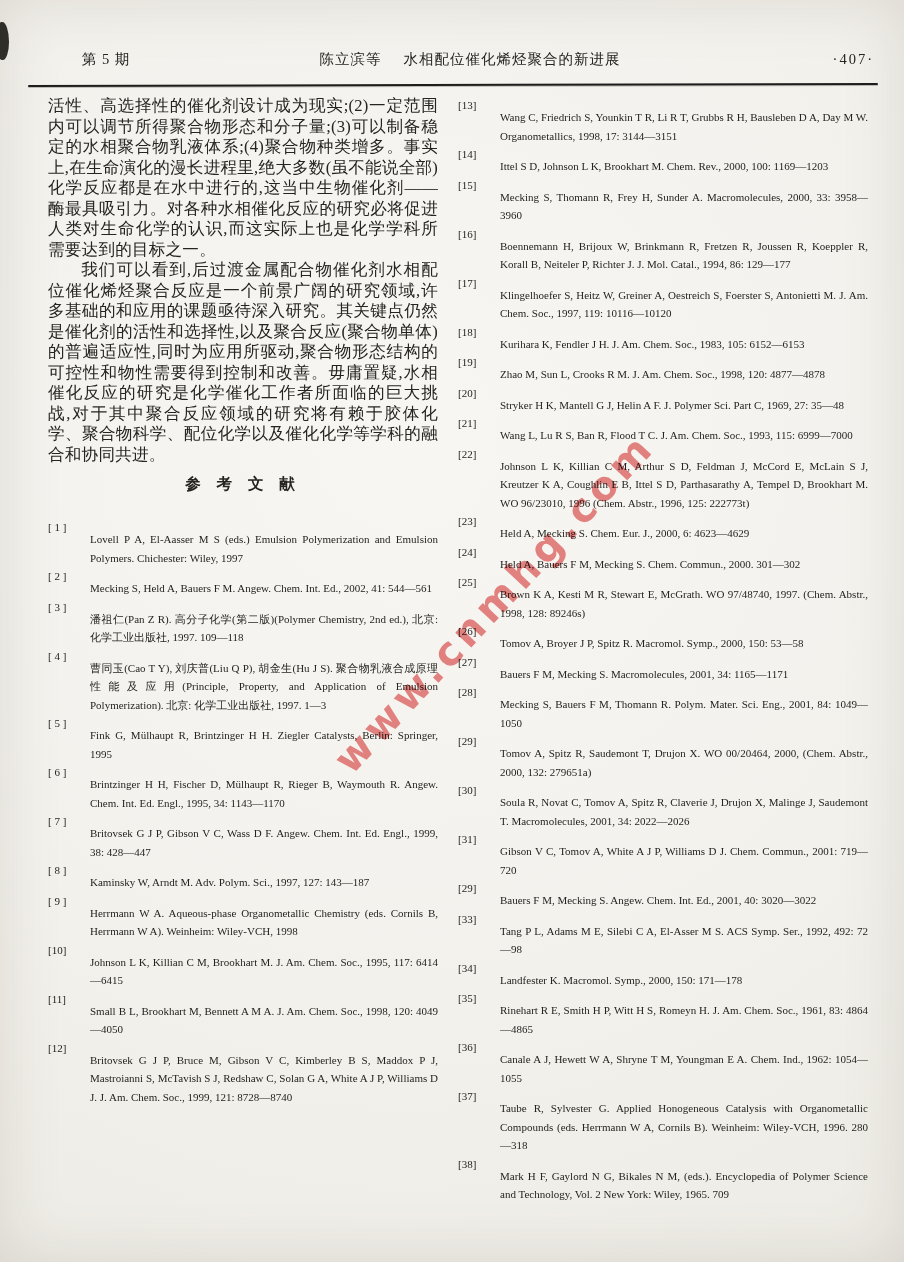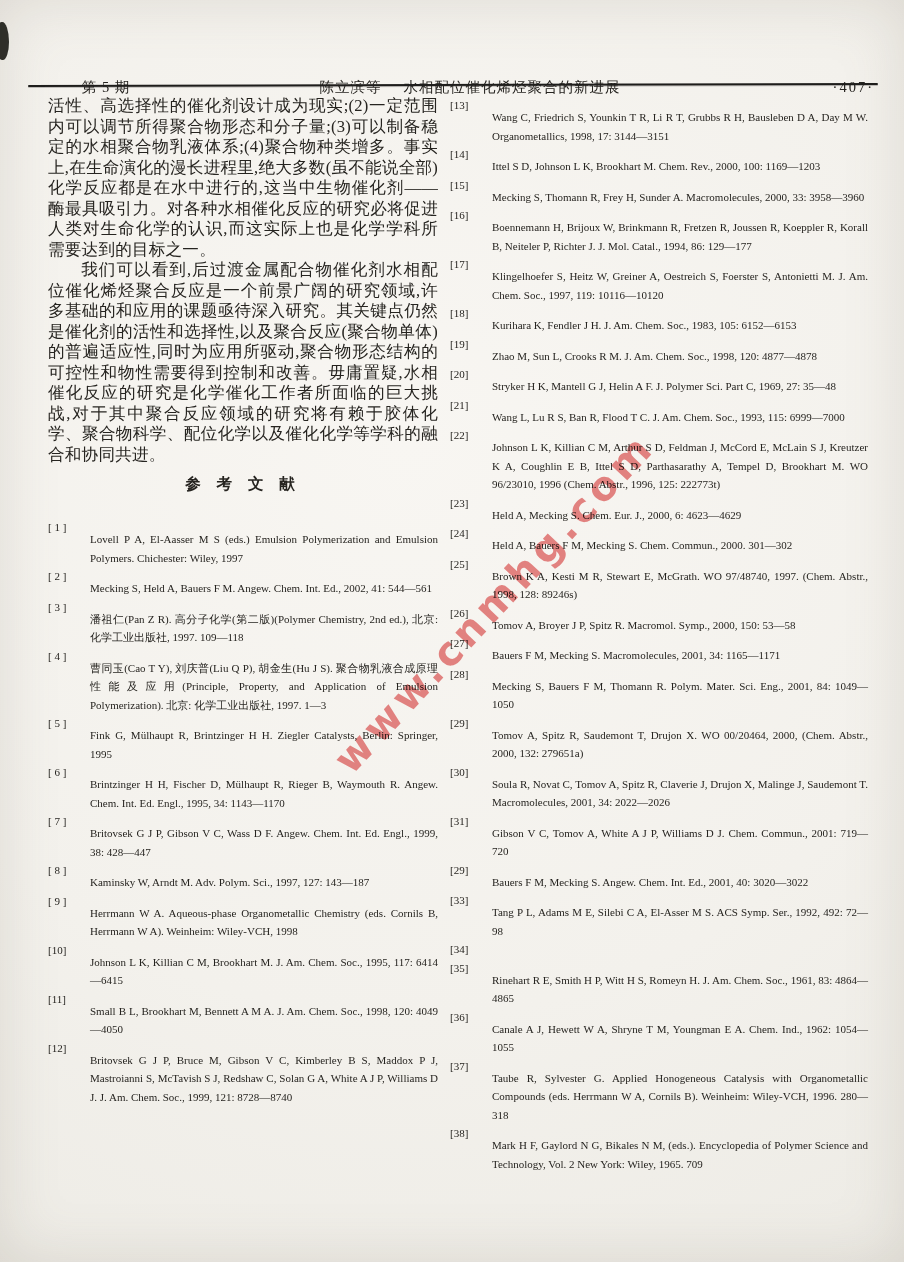--- a/index.html
+++ b/index.html
@@ -14,32 +14,32 @@
     color:#262420;
     overflow:hidden;
     box-shadow:inset 0 0 60px rgba(120,110,95,0.18);
   }
   .hdr{
     position:absolute;top:50px;left:46px;right:30px;
     display:flex;align-items:baseline;
     font-size:14.5px;letter-spacing:1px;
   }
   .hdr .issue{flex:0 0 120px;text-align:center;}
-  .hdr .running{flex:1;text-align:center;margin-top:28px;}
+  .hdr .running{flex:1;text-align:center;}
   .hdr .running .gap{display:inline-block;width:22px;}
   .hdr .pageno{flex:0 0 100px;text-align:right;letter-spacing:2px;}
   .rule{
     position:absolute;top:84px;left:28px;right:26px;height:2.4px;
     background:#1e1d1b;border-radius:2px;
     transform:rotate(-0.15deg);
     box-shadow:0 1px 0 rgba(30,29,27,0.25);
   }
   .columns{
     position:absolute;top:96px;left:48px;right:36px;
-    display:flex;gap:12px;
+    display:flex;gap:20px;
   }
   .col-left{width:390px;flex:0 0 390px;}
   .col-right{flex:1;}
   .para{
     margin:0;
     font-size:16.6px;line-height:20.5px;
     text-align:justify;
     letter-spacing:0.2px;
   }
   .para.indent{text-indent:2em;}
@@ -222,20 +222,21 @@
           <li class="ref-row">
             <span class="ref-num">[29]</span>
             <span class="ref-text">Bauers F M, Mecking S. Angew. Chem. Int. Ed., 2001, 40: 3020—3022</span>
           </li>
           <li class="ref-row">
             <span class="ref-num">[33]</span>
             <span class="ref-text">Tang P L, Adams M E, Silebi C A, El-Asser M S. ACS Symp. Ser., 1992, 492: 72—98</span>
           </li>
           <li class="ref-row">
             <span class="ref-num">[34]</span>
+            <span class="ref-text">Landfester K. Macromol. Symp., 2000, 150: 171—178</span>
           </li>
           <li class="ref-row">
             <span class="ref-num">[35]</span>
             <span class="ref-text">Rinehart R E, Smith H P, Witt H S, Romeyn H. J. Am. Chem. Soc., 1961, 83: 4864—4865</span>
           </li>
           <li class="ref-row">
             <span class="ref-num">[36]</span>
             <span class="ref-text">Canale A J, Hewett W A, Shryne T M, Youngman E A. Chem. Ind., 1962: 1054—1055</span>
           </li>
           <li class="ref-row">

